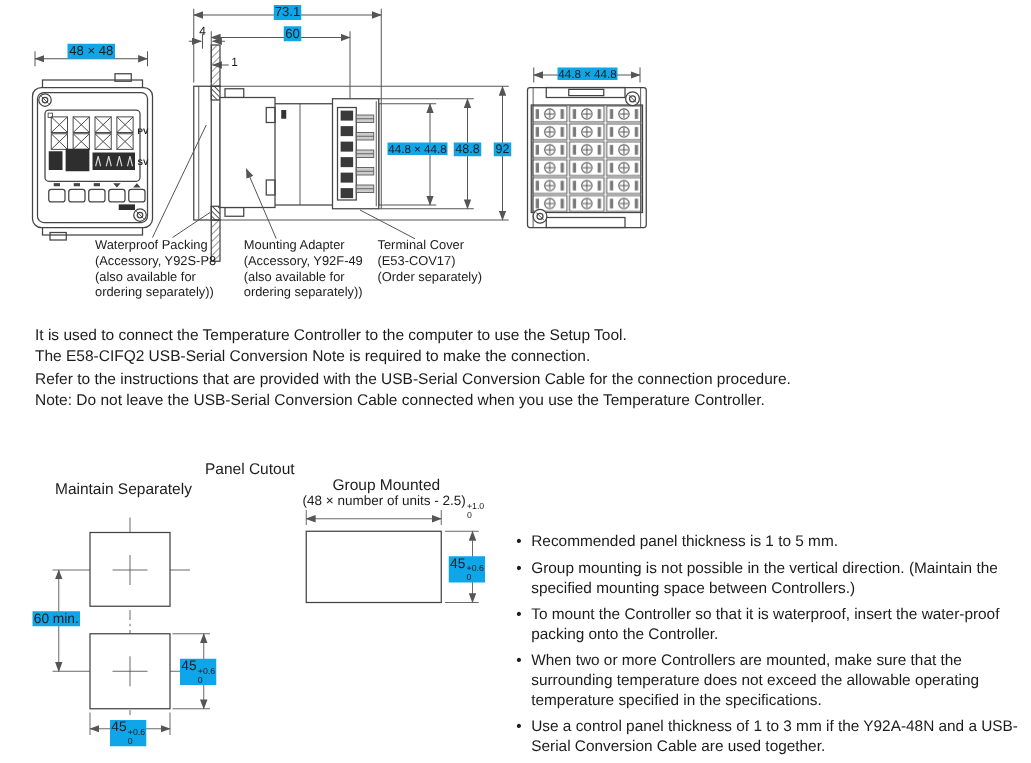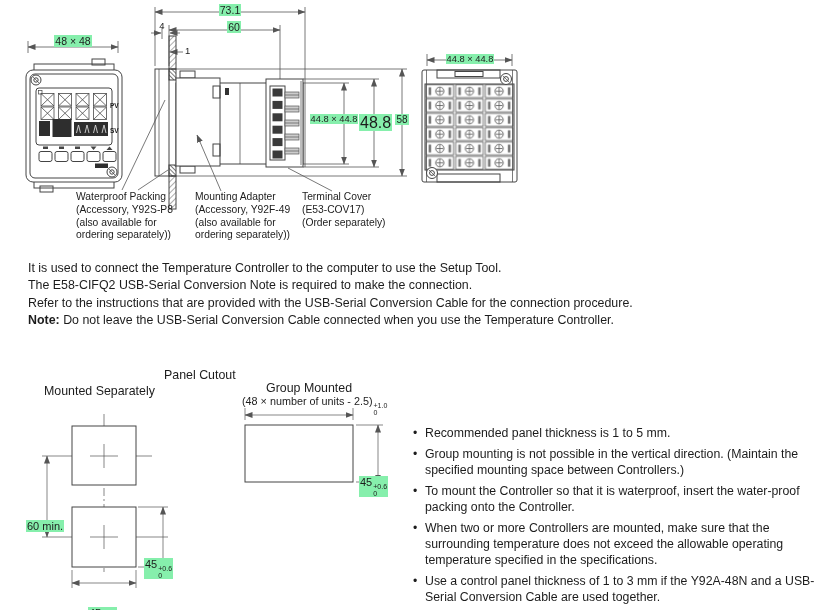--- a/index.html
+++ b/index.html
@@ -1,24 +1,24 @@
 <!DOCTYPE html>
 <html><head>
 <meta charset="utf-8">
 <style>
   html,body{margin:0;padding:0;background:#fff;}
   .page{position:relative;width:825px;height:610px;background:#ffffff;
         font-family:"Liberation Sans",sans-serif;color:#1c1c1c;overflow:hidden;}
   svg.art{position:absolute;left:0;top:0;}
   .txt{position:absolute;white-space:nowrap;}
   .c{text-align:center;}
-  .bg{background:#86efac;padding:0 1px;margin-top:31px;}
+  .bg{background:#0ea5e9;padding:0 1px;}
   .callout{position:absolute;font-size:10.3px;line-height:12.8px;white-space:pre-line;}
   .para{position:absolute;left:28px;top:260px;font-size:12.4px;line-height:17.4px;}
-  .note-label{font-weight:bold;}
+  .note-label{font-weight:normal;}
   .notes{position:absolute;left:412px;top:425px;width:403px;font-size:12.3px;line-height:16.2px;}
   .notes .item{position:relative;padding-left:13px;margin-bottom:4.5px;}
   .blt{position:absolute;left:1px;top:0;}
   .tolstack{display:inline-flex;flex-direction:column;align-items:flex-start;
             font-size:7px;line-height:6.6px;margin-left:1px;vertical-align:-3px;}
   .h1{font-size:12.4px;}
 </style>
 </head>
 <body>
 
@@ -223,22 +223,22 @@
     </g>
   </svg>
 
   <span class="txt c" style="left:28px;top:35px;width:90px;font-size:10.5px"><span class="bg">48 × 48</span></span>
 
   <span class="txt c" style="left:155px;top:4px;width:150px;font-size:10.5px"><span class="bg">73.1</span></span>
   <span class="txt c" style="left:169px;top:21px;width:130px;font-size:10.5px"><span class="bg">60</span></span>
   <span class="txt c" style="left:153px;top:20px;width:18px;font-size:9.5px"><span>4</span></span>
   <span class="txt" style="left:185px;top:45px;font-size:9.5px"><span>1</span></span>
   <span class="txt c" style="left:303px;top:114px;width:62px;font-size:9.3px"><span class="bg">44.8 × 44.8</span></span>
-  <span class="txt c" style="left:359px;top:114px;width:30px;font-size:16px"><span class="bg">48.8</span></span>
-  <span class="txt c" style="left:389px;top:114px;width:26px;font-size:10px"><span class="bg">58</span></span>
+  <span class="txt c" style="left:359px;top:114px;width:30px;font-size:10px"><span class="bg">48.8</span></span>
+  <span class="txt c" style="left:389px;top:114px;width:26px;font-size:10px"><span class="bg">92</span></span>
   <span class="txt c" style="left:436px;top:54px;width:68px;font-size:9.3px"><span class="bg">44.8 × 44.8</span></span>
 
   <span class="txt" style="left:110px;top:102px;font-size:6.5px;font-weight:bold"><span>PV</span></span>
   <span class="txt" style="left:110px;top:127px;font-size:6.5px;font-weight:bold"><span>SV</span></span>
 
   <div class="callout" style="left:76px;top:191px;width:118px">Waterproof Packing
 (Accessory, Y92S-P8
 (also available for
 ordering separately))</div>
   <div class="callout" style="left:195px;top:191px;width:118px">Mounting Adapter
@@ -250,21 +250,21 @@
 (Order separately)</div>
 
   <div class="para">
     <div>It is used to connect the Temperature Controller to the computer to use the Setup Tool.</div>
     <div>The E58-CIFQ2 USB-Serial Conversion Note is required to make the connection.</div>
     <div>Refer to the instructions that are provided with the USB-Serial Conversion Cable for the connection procedure.</div>
     <div><span class="note-label">Note:</span> <span>Do not leave the USB-Serial Conversion Cable connected when you use the Temperature Controller.</span></div>
   </div>
 
   <span class="txt h1" style="left:164px;top:368px"><span>Panel Cutout</span></span>
-  <span class="txt h1" style="left:44px;top:384px"><span>Mounted Separately</span></span>
+  <span class="txt h1" style="left:44px;top:384px"><span>Maintain Separately</span></span>
   <span class="txt h1" style="left:266px;top:381px"><span>Group Mounted</span></span>
   <span class="txt" style="left:242px;top:395px;font-size:10.8px"><span>(48 × number of units - 2.5)</span><span class="tolstack">
         <span>+1.0</span>
         <span>0</span>
       </span></span>
 
   <span class="txt bg" style="left:26px;top:489px;font-size:11px"><span>60 min.</span></span>
   <span class="txt bg" style="left:144px;top:527px;font-size:11px"><span>45</span><span class="tolstack">
         <span>+0.6</span>
         <span>0</span>

